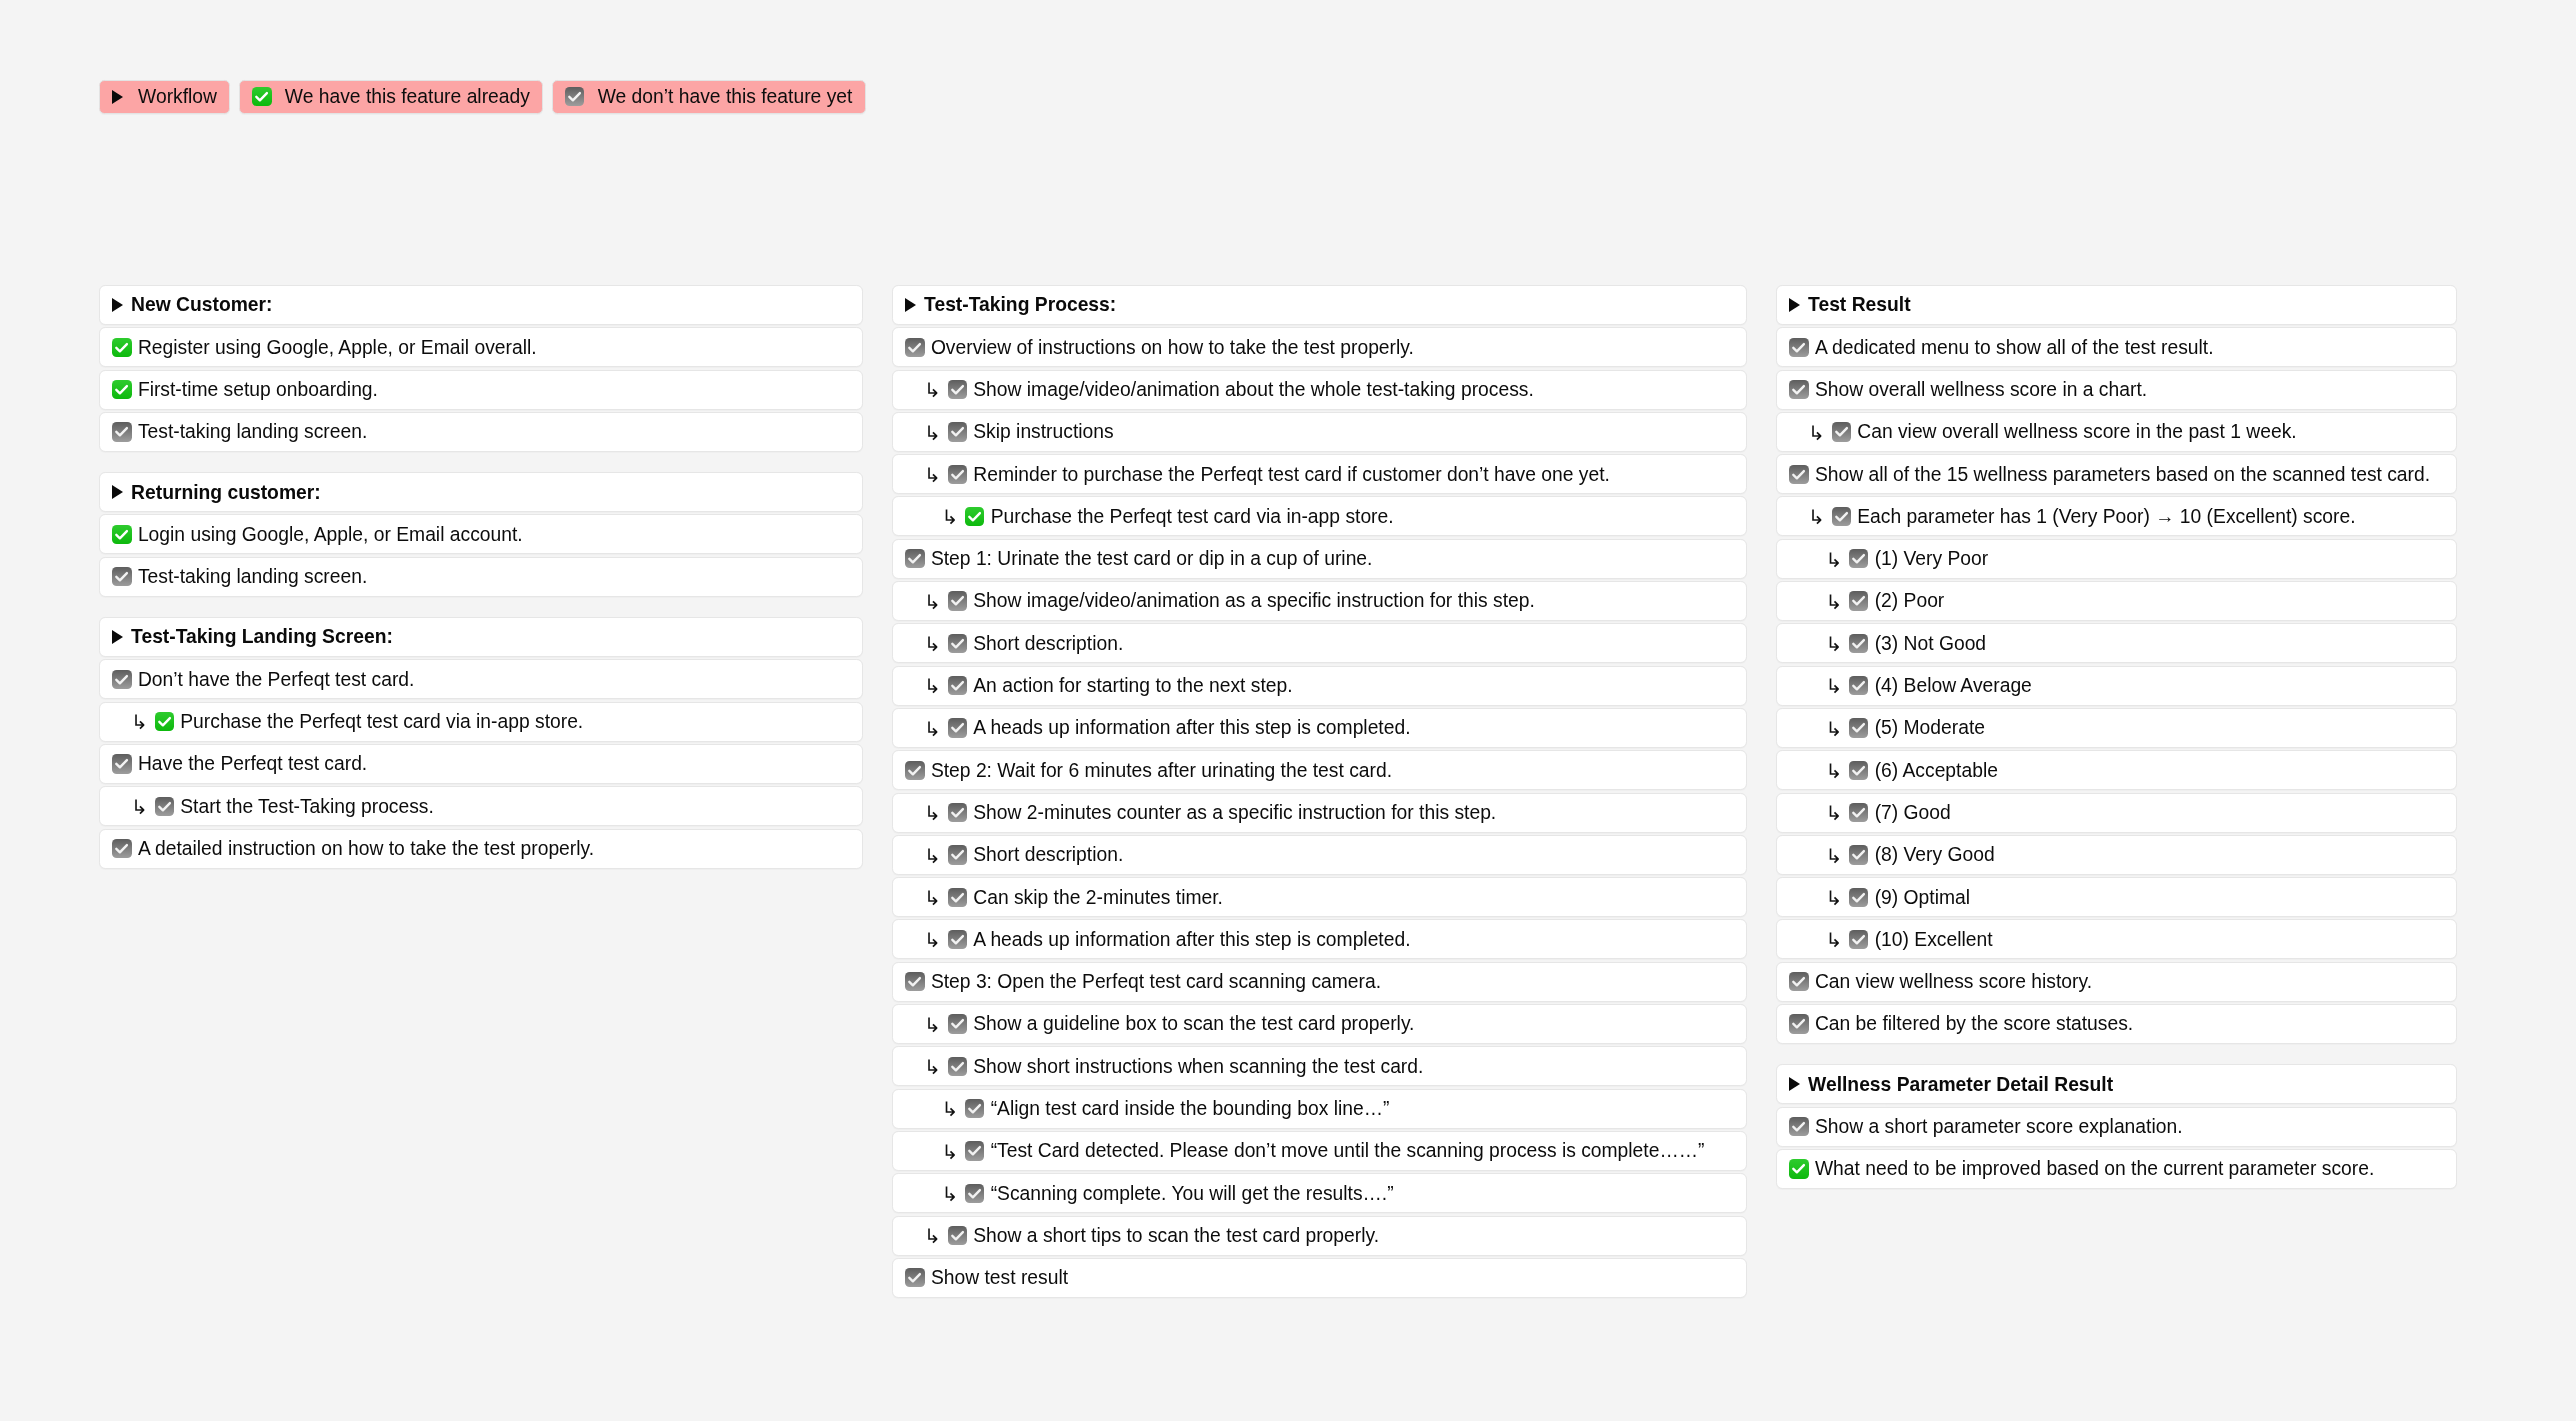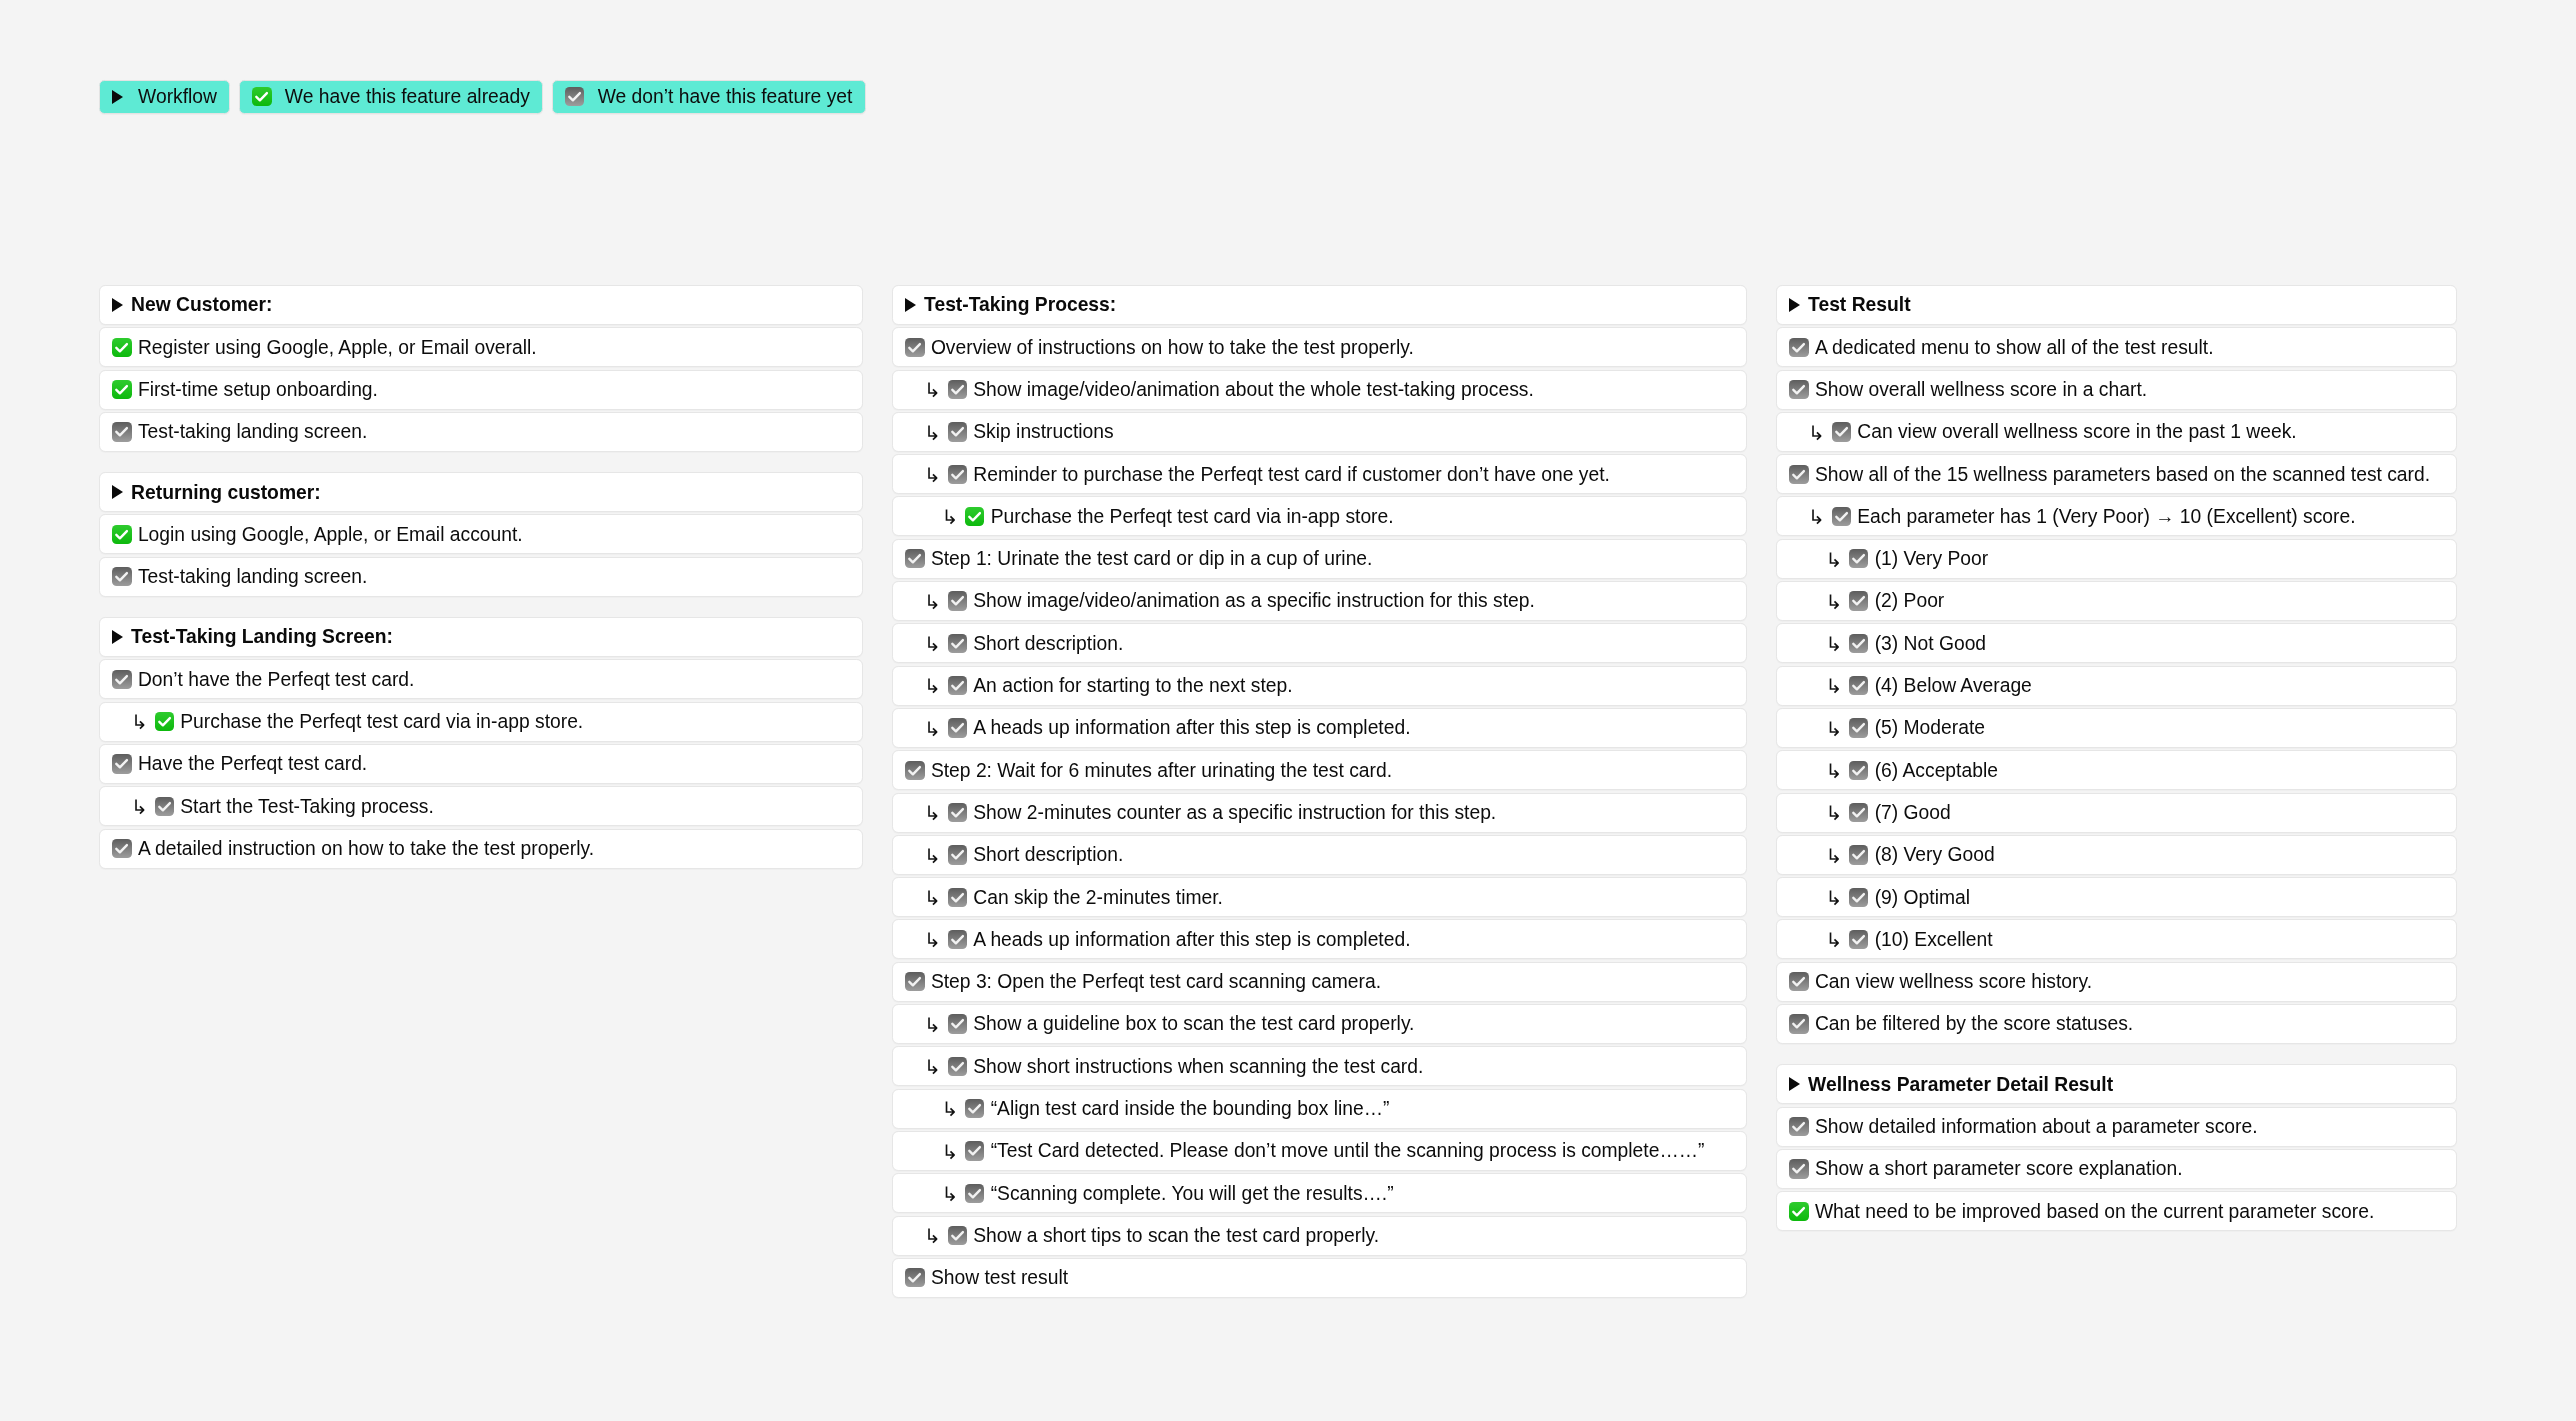--- a/index.html
+++ b/index.html
@@ -26,21 +26,21 @@
     letter-spacing: -0.4px;
     color: #141414;
     line-height: 1.15;
   }
   #legend {
     display: flex;
     gap: 8.5px;
     margin-top: 20px;
   }
   .legend-chip {
-    background: #5eead4;
+    background: #fca5a5;
     border: 0.8px solid #e3e3e3;
     border-radius: 5.4px;
     padding: 6.2px 12.4px 7px 12.4px;
     display: flex;
     align-items: center;
     gap: 7px;
     font-size: 19.3px;
     color: #0d0d0d;
     line-height: 1;
     white-space: nowrap;
@@ -739,30 +739,20 @@
             <span class="label heading">Wellness Parameter Detail Result</span>
           </div>
         </div>
         <div class="card">
           <div class="row-inner">
             <span class="chk gray">
               <svg viewBox="0 0 25 25">
                 <path class="tick" d="M5.6 12.8 L10.2 17.3 L19.3 7.9"></path>
               </svg>
             </span>
-            <span class="label">Show detailed information about a parameter score.</span>
-          </div>
-        </div>
-        <div class="card">
-          <div class="row-inner">
-            <span class="chk gray">
-              <svg viewBox="0 0 25 25">
-                <path class="tick" d="M5.6 12.8 L10.2 17.3 L19.3 7.9"></path>
-              </svg>
-            </span>
             <span class="label">Show a short parameter score explanation.</span>
           </div>
         </div>
         <div class="card">
           <div class="row-inner">
             <span class="chk green">
               <svg viewBox="0 0 25 25">
                 <path class="tick" d="M5.6 12.8 L10.2 17.3 L19.3 7.9"></path>
               </svg>
             </span>

